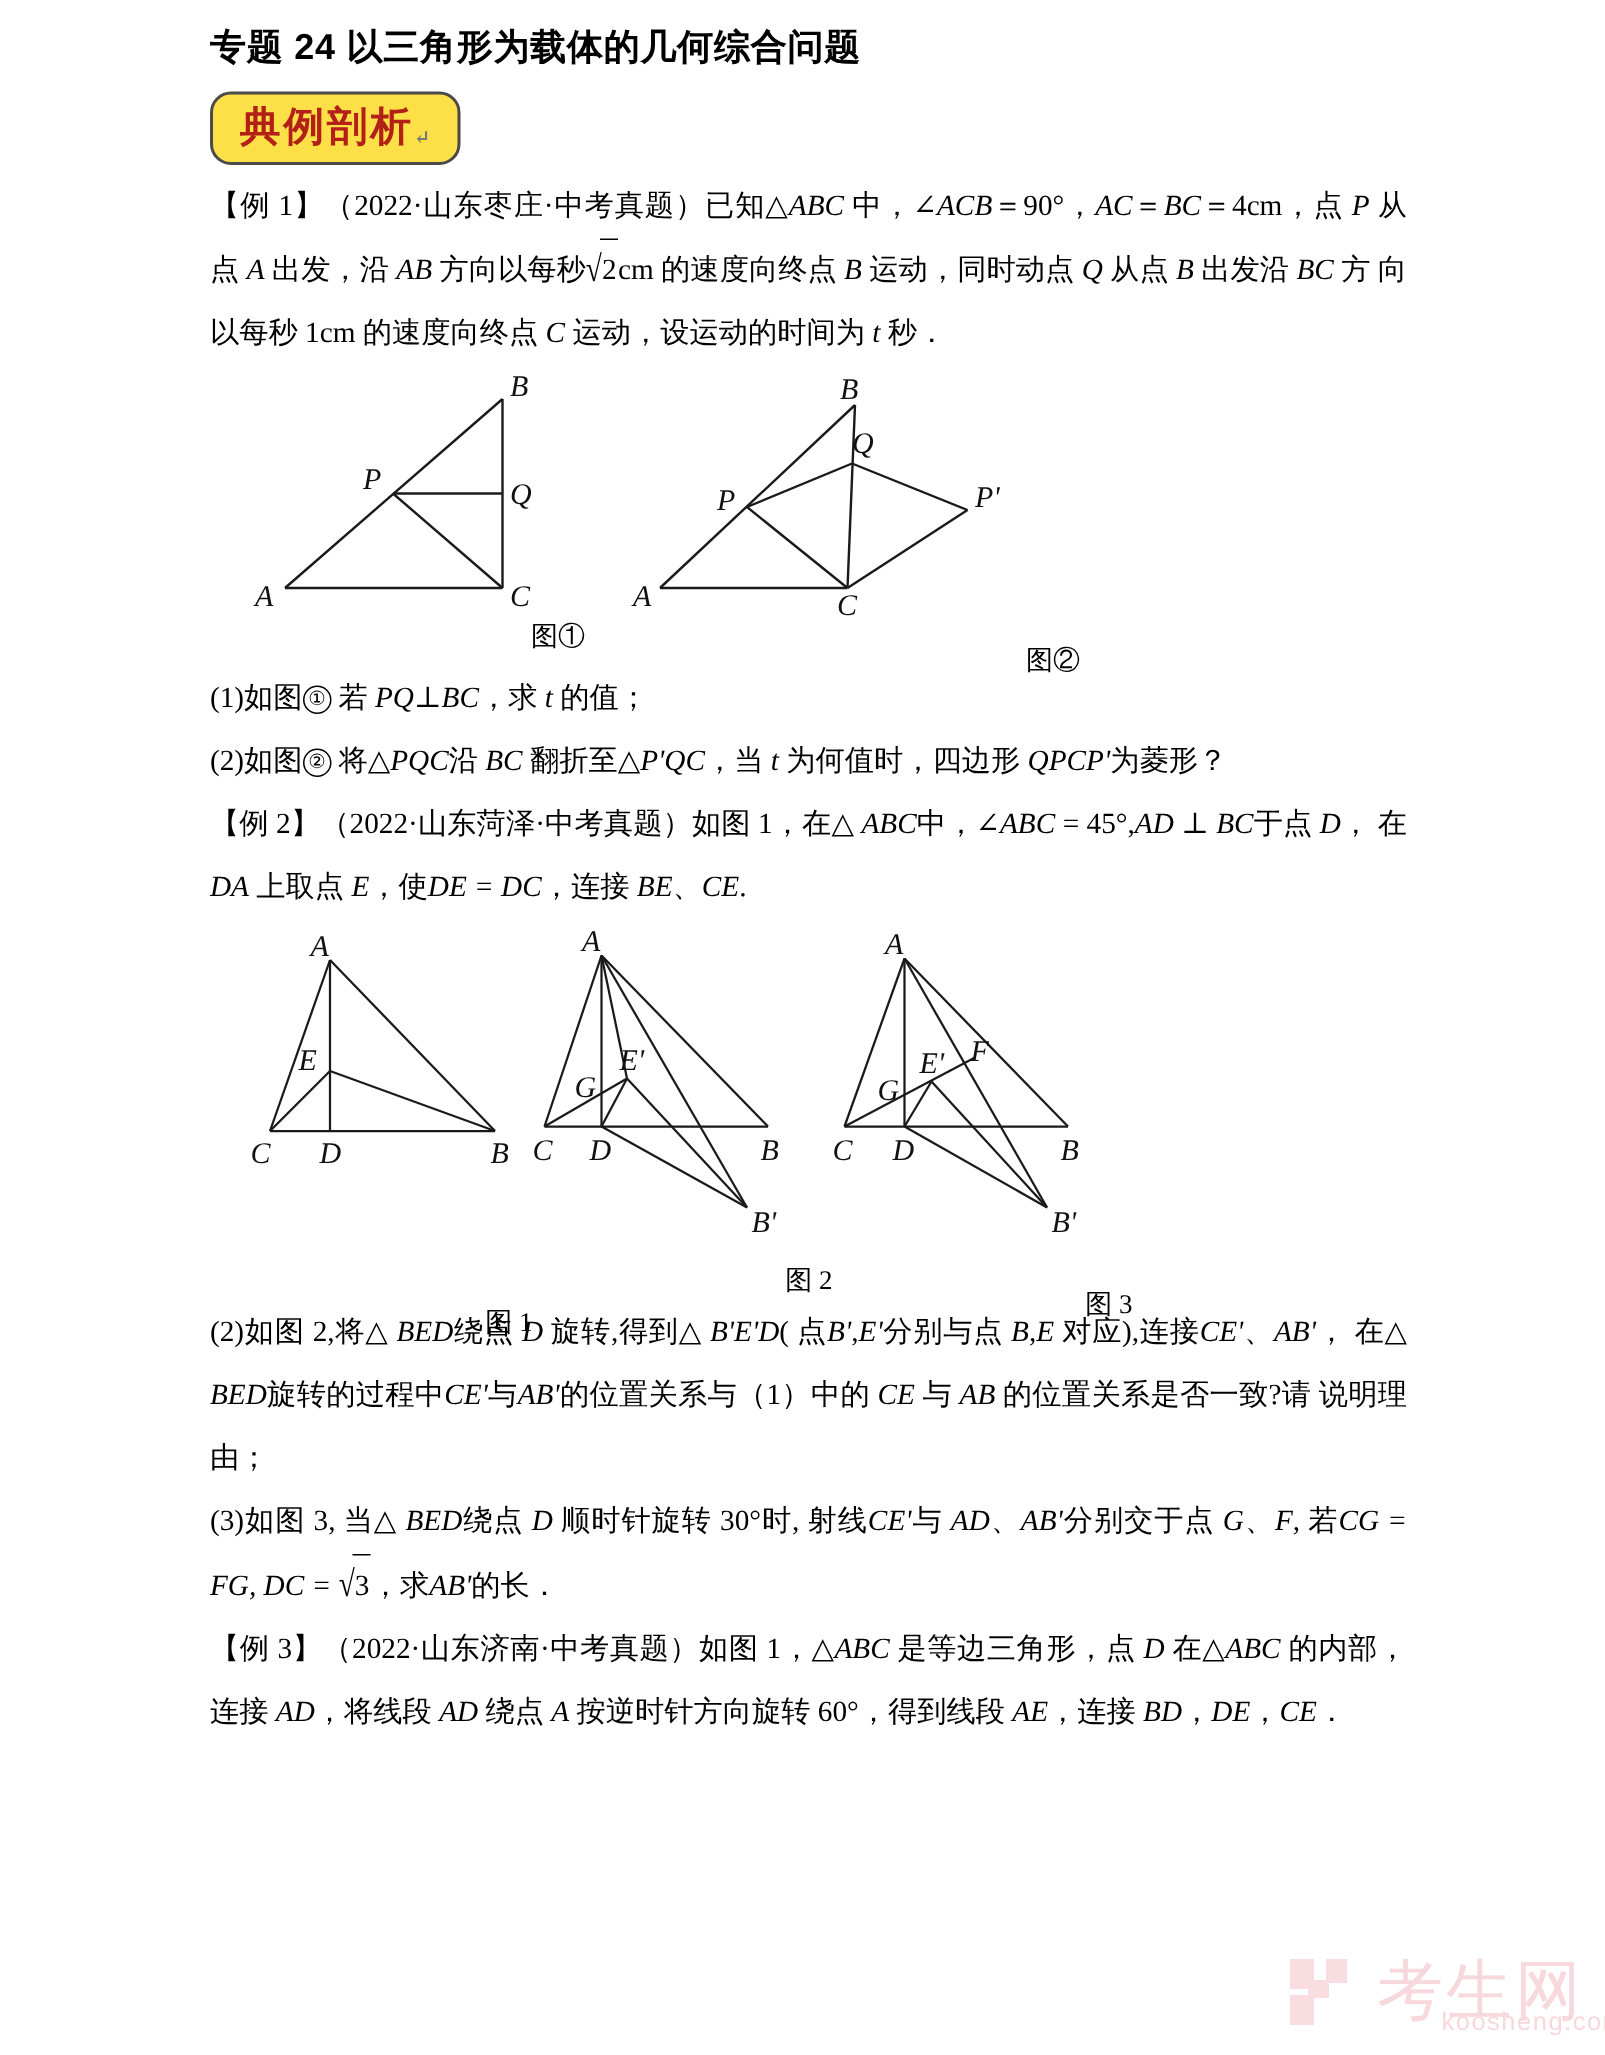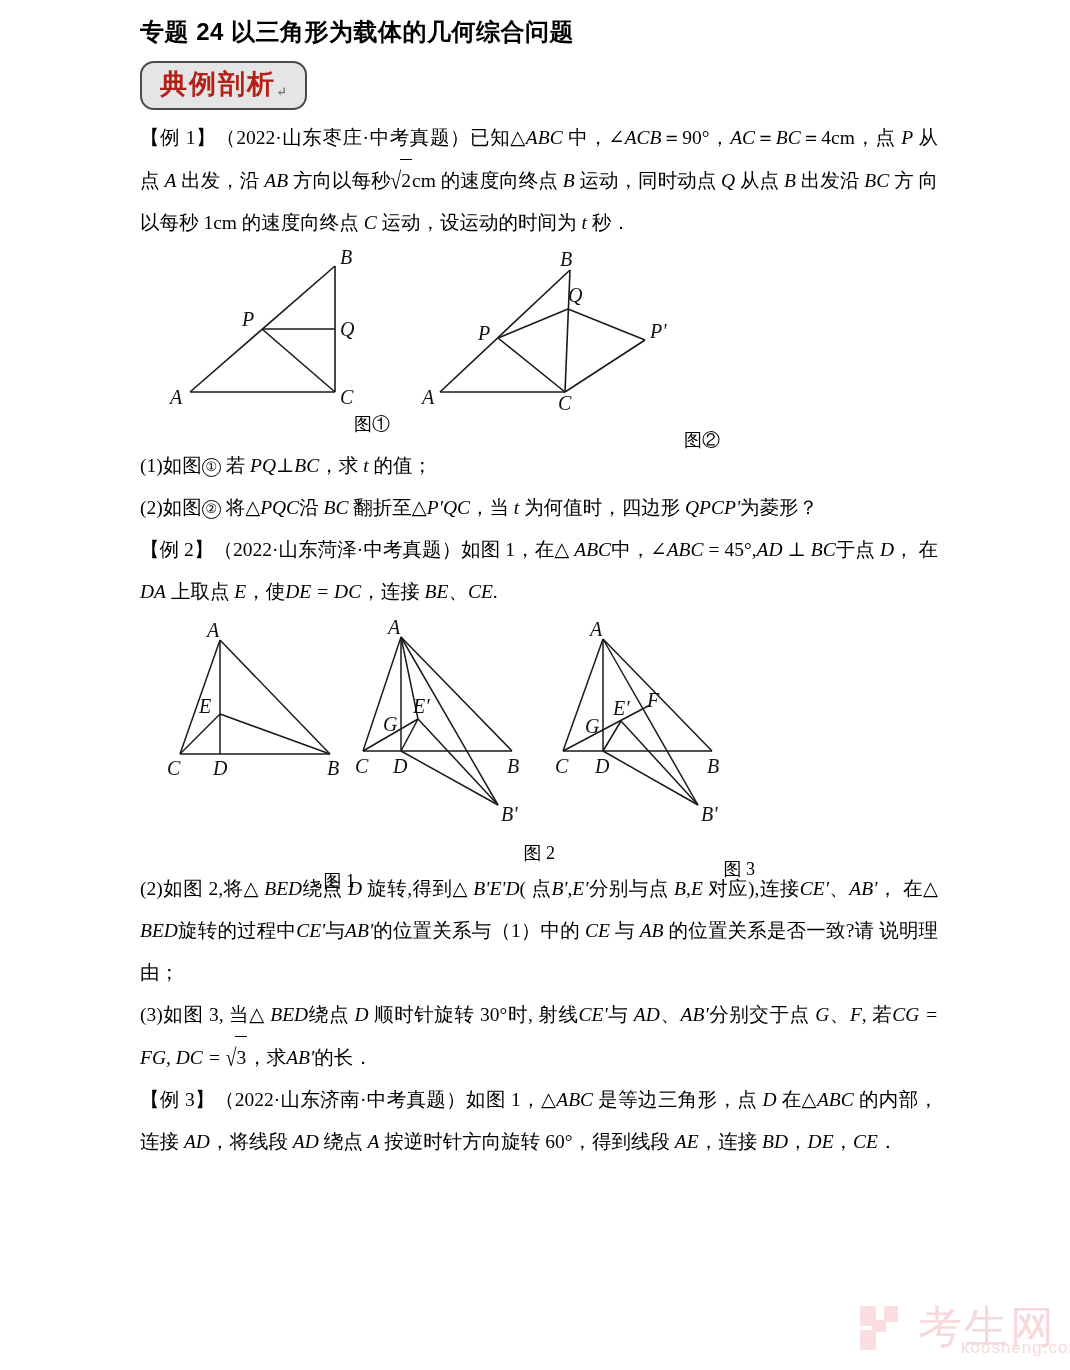--- a/index.html
+++ b/index.html
@@ -31,21 +31,21 @@
     padding-top: 6px;
     line-height: 1.3;
     font-family: "Liberation Sans", "DejaVu Sans", sans-serif;
   }
   .badge-row {
     margin-top: 14px;
     height: 56px;
   }
   .badge {
     display: inline-block;
-    background: #e5e5e5;
+    background: #fde047;
     border: 2px solid #4a4a4a;
     border-radius: 14px;
     color: #b32018;
     font-size: 27px;
     font-weight: bold;
     padding: 6px 18px 8px 18px;
     letter-spacing: 2px;
     line-height: 1.15;
     font-family: "Liberation Serif", "DejaVu Serif", serif;
   }

